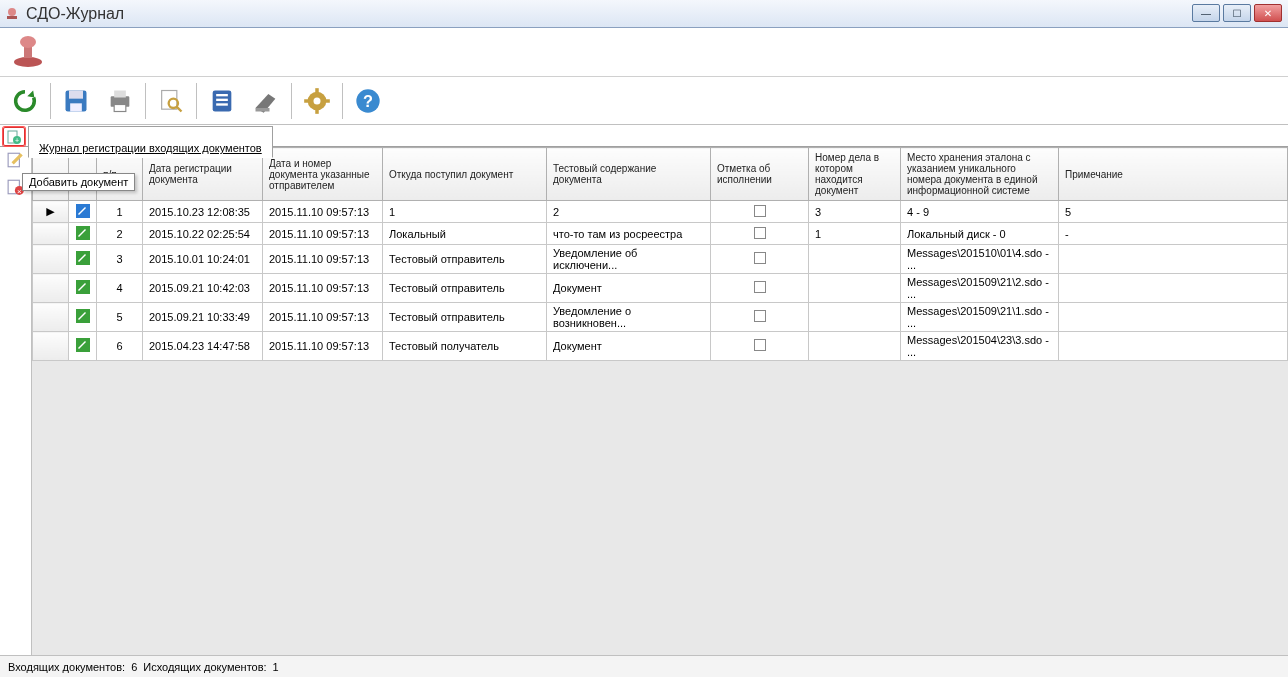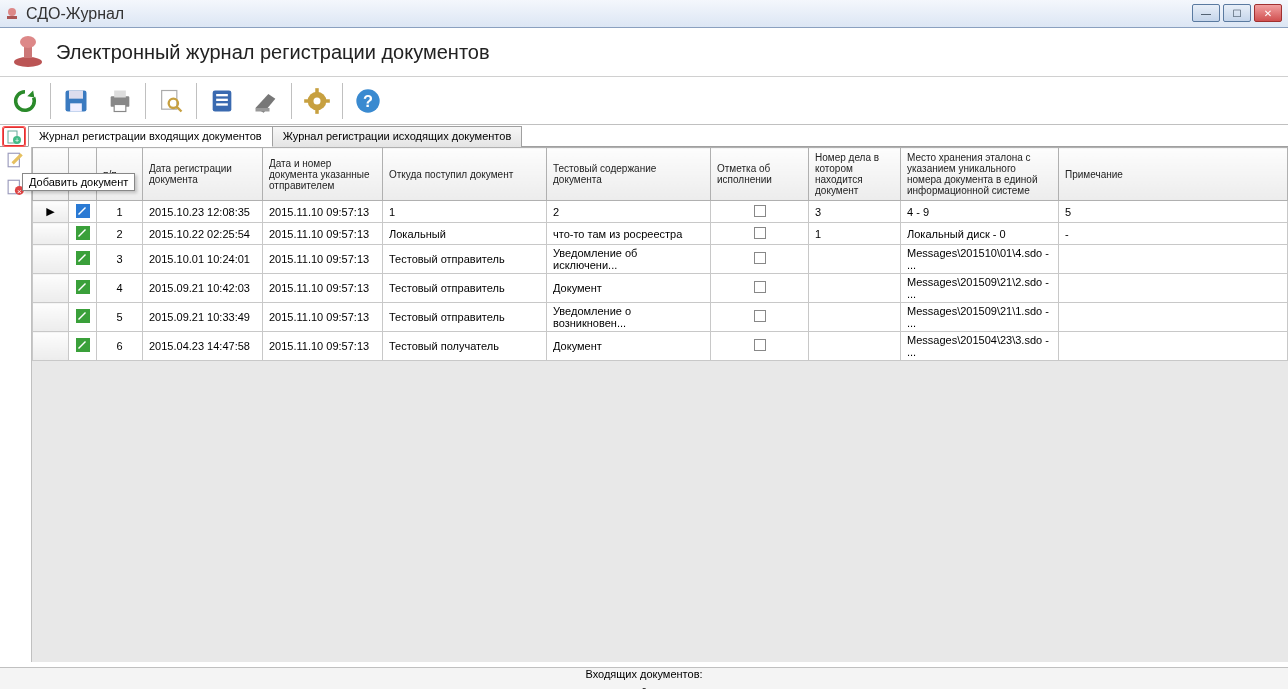--- a/index.html
+++ b/index.html
@@ -81,26 +81,27 @@
   width: 22px; height: 22px;
   border: 1px solid transparent;
   display:flex;align-items:center;justify-content:center;
   border-radius:2px;
 }
 .side-btn.highlight { border:1px solid #d33; box-shadow: 0 0 0 1px #f55; }
 .tab {
   border: 1px solid #a0a0a0;
   border-bottom: none;
   background: linear-gradient(#f7f7f7,#e4e4e4);
-  padding: 3px 10px;
+  padding: 15px 10px;
   font-size: 11px;
   margin-right: -1px;
   position: relative;
   top: 1px;
   white-space: nowrap;
+  text-decoration: underline;
 }
 .tab.active {
   background: #fff;
   border-bottom: 1px solid #fff;
   z-index: 2;
 }
 .main {
   display: flex;
   height: calc(100% - 28px - 54px - 48px - 22px - 22px);
 }
@@ -158,29 +159,28 @@
   display:inline-block; width:14px; height:14px;
 }
 .pencil svg { width:14px; height:14px; }
 .checkbox-cell { text-align:center; }
 .checkbox-cell .cb {
   display:inline-block; width:12px; height:12px;
   border:1px solid #888; background:#fff;
 }
 .statusbar {
   position: absolute;
-  left:0; right:0; bottom:0;
+  left:0; right:0; bottom:12px;
   height: 22px;
   border-top: 1px solid #c0c0c0;
   background: #f4f4f4;
   display:flex; align-items:center;
   padding: 0 8px;
   font-size: 11px;
   gap: 6px;
-  flex-direction: column;
 }
 .col-pp   { width: 46px; text-align:center; }
 .col-reg  { width: 120px; margin-left: 40px; }
 .col-send { width: 120px; }
 .col-from { width: 164px; }
 .col-desc { width: 164px; }
 .col-exec { width: 98px; }
 .col-case { width: 92px; }
 .col-store{ width: 158px; }
 .col-note { }
@@ -204,21 +204,20 @@
 </div>
 
 <div class="header">
   <span class="stamp">
     <svg viewBox="0 0 36 36">
         <ellipse cx="18" cy="28" rx="14" ry="5" fill="#b55"></ellipse>
         <rect x="14" y="10" width="8" height="14" fill="#c77"></rect>
         <ellipse cx="18" cy="8" rx="8" ry="6" fill="#d88"></ellipse>
       </svg>
   </span>
-  <h1>Электронный журнал регистрации документов</h1>
 </div>
 
 <div class="toolbar">
   <div class="tool-btn" title="refresh">
     <svg width="28" height="28" viewBox="0 0 24 24">
         <path d="M12 4a8 8 0 1 0 7.4 5" fill="none" stroke="#2a8a2a" stroke-width="3"></path>
         <path d="M19 3l1 6-6-1z" fill="#2a8a2a"></path>
       </svg>
   </div>
   <div class="tool-sep"></div>
@@ -285,21 +284,20 @@
   <div class="sidetool-col">
     <div class="side-btn highlight">
       <svg width="16" height="16" viewBox="0 0 16 16">
           <rect x="2" y="2" width="9" height="12" fill="#fff" stroke="#6a9"></rect>
           <circle cx="11" cy="11" r="4" fill="#4b8"></circle>
           <text x="11" y="14" text-anchor="middle" font-size="7" fill="#fff">+</text>
         </svg>
     </div>
   </div>
   <div class="tab active">Журнал регистрации входящих документов</div>
-  <div class="tab">Журнал регистрации исходящих документов</div>
 </div>
 
 <div class="main">
   <div class="left-rail">
     <div class="side-btn">
       <svg width="18" height="18" viewBox="0 0 16 16">
           <rect x="1" y="2" width="10" height="12" fill="#fff" stroke="#99b"></rect>
           <path d="M6 12 L14 4 L12 2 L4 10 Z" fill="#e6c060"></path>
         </svg>
     </div>

